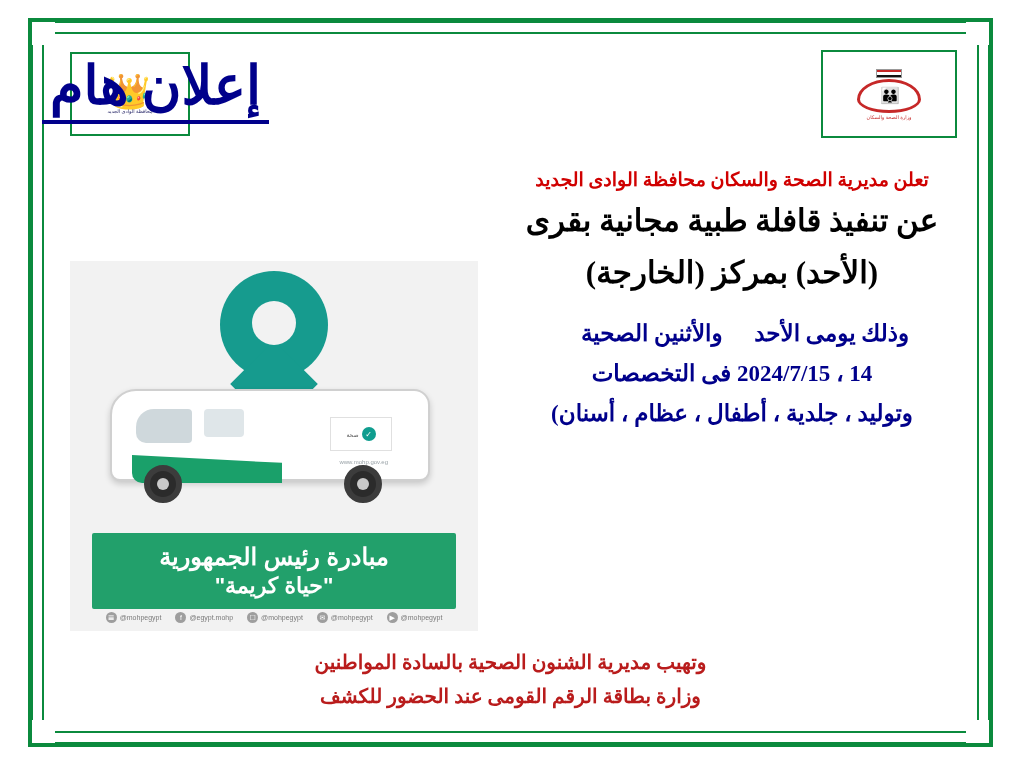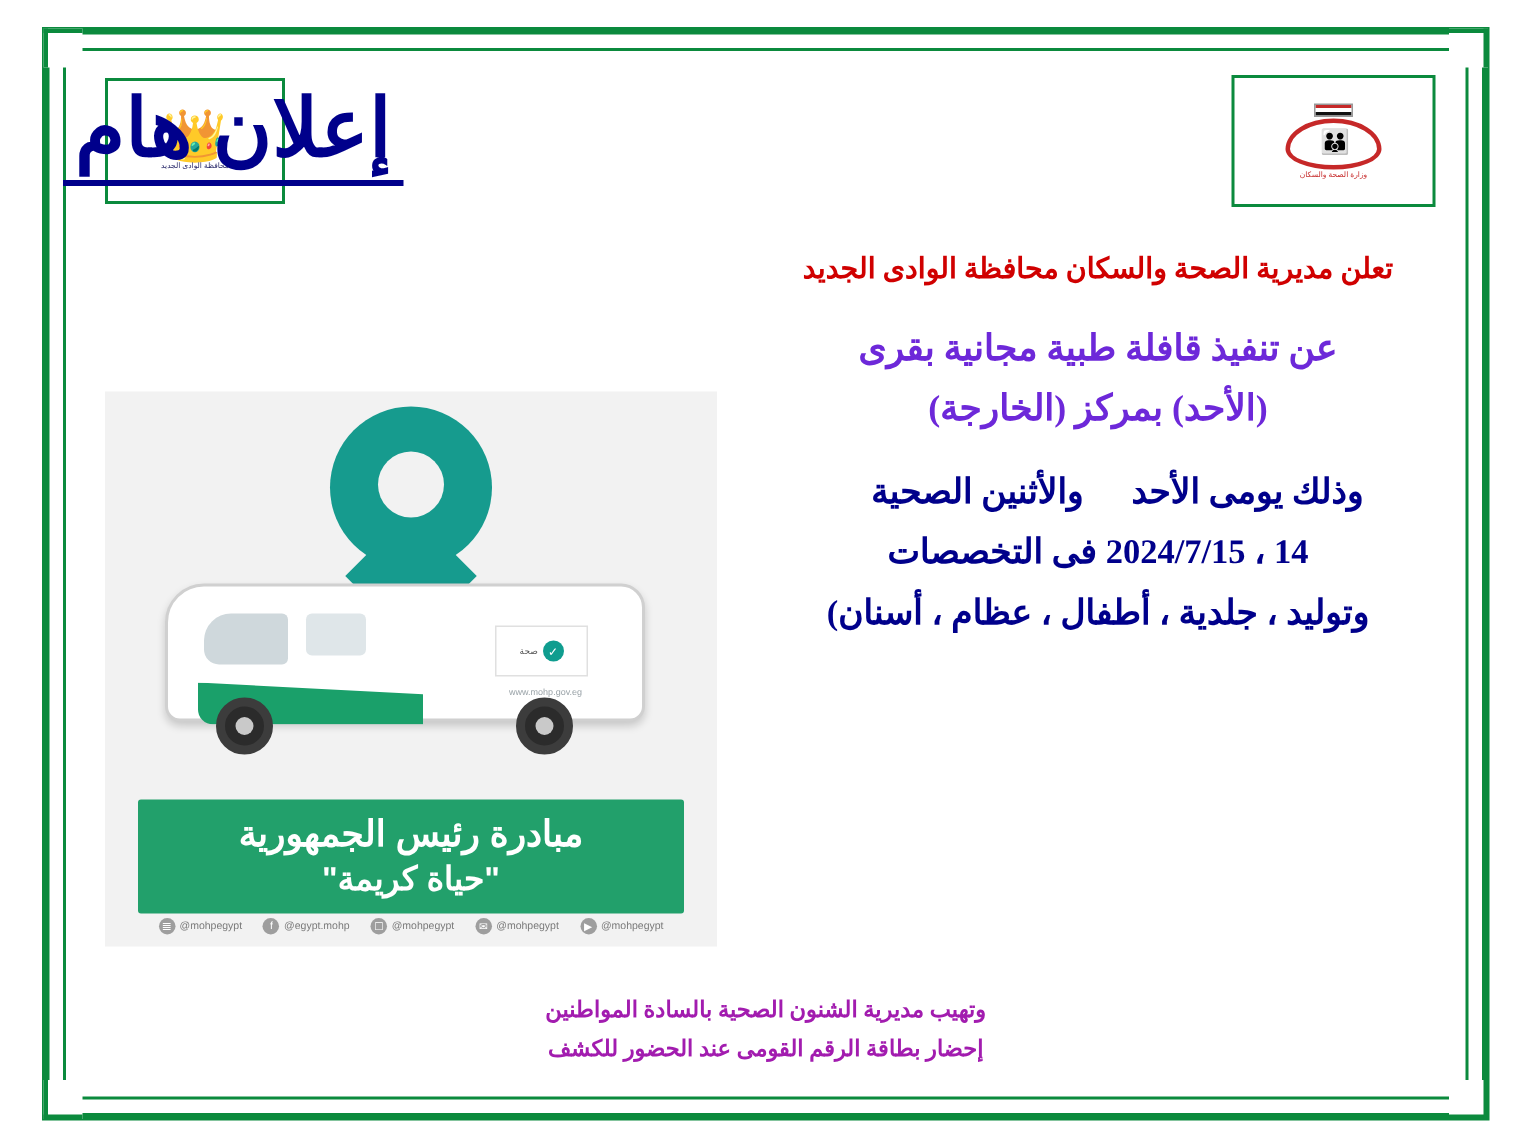--- a/index.html
+++ b/index.html
@@ -358,48 +358,47 @@
     top: 20px;
     width: 470px;
     text-align: center;
     direction: rtl;
     font-family: "Liberation Serif", serif;
   }
   .line-red {
     color: #d00000;
     font-weight: bold;
     font-size: 19px;
-    margin-bottom: 18px;
     line-height: 1.5;
   }
   .line-green {
-    color: #6d28d9;
-    font-weight: bold;
-    font-size: 24px;
+    color: #000000;
+    font-weight: bold;
+    font-size: 31px;
     line-height: 1.7;
   }
   .gap { height: 14px; }
   .line-navy {
     color: #00008B;
     font-weight: bold;
     font-size: 23px;
     line-height: 1.75;
   }
   .line-navy .spaced { display: inline-block; padding: 0 26px; }
 
   
   .footer-note {
     position: absolute;
     left: 0; right: 0;
     bottom: 22px;
     text-align: center;
     direction: rtl;
-    color: #a21caf;
+    color: #b91c1c;
     font-family: "Liberation Serif", serif;
-    font-size: 15px;
+    font-size: 20px;
     font-weight: bold;
     line-height: 1.7;
   }
 </style>
 </head>
 <body>
 
 <div class="poster">
   <div class="frame-outer">
     <div class="frame-inner"></div>
@@ -507,17 +506,17 @@
           <span>وذلك يومى الأحد</span>
           <span class="spaced">والأثنين الصحية</span>
         </div>
         <div class="line-navy">14 ، 2024/7/15 فى التخصصات</div>
         <div class="line-navy">وتوليد ، جلدية ، أطفال ،  عظام ، أسنان)</div>
       </div>
     </div>
 
     <div class="footer-note">
       <div>وتهيب مديرية الشنون الصحية بالسادة المواطنين</div>
-      <div>إحضار بطاقة الرقم القومى عند الحضور للكشف</div>
+      <div>وزارة بطاقة الرقم القومى عند الحضور للكشف</div>
     </div>
 
   </div>
 </div>
 
 </body></html>

